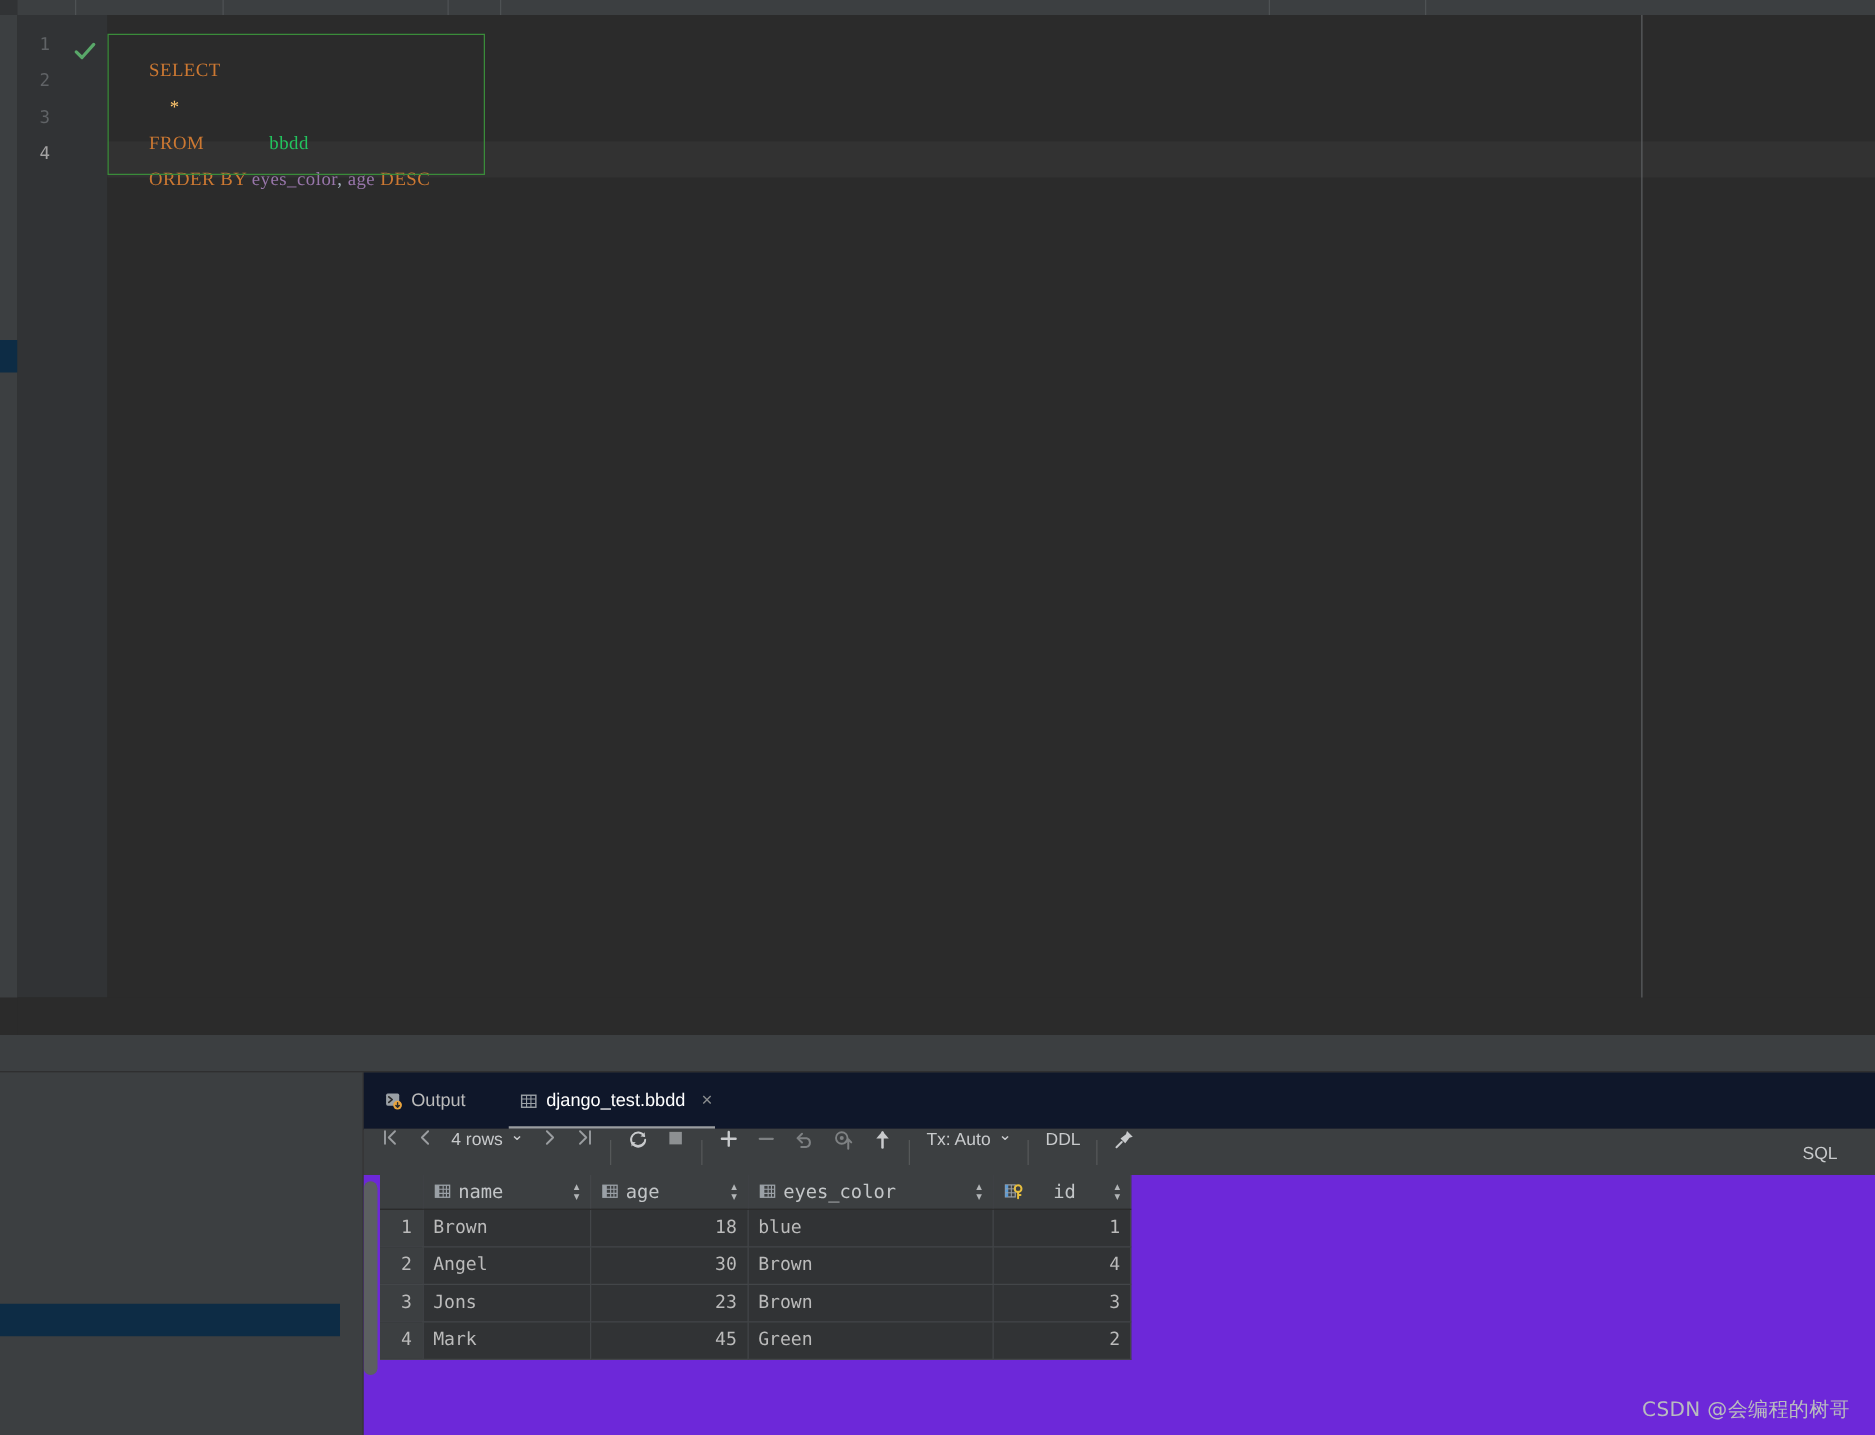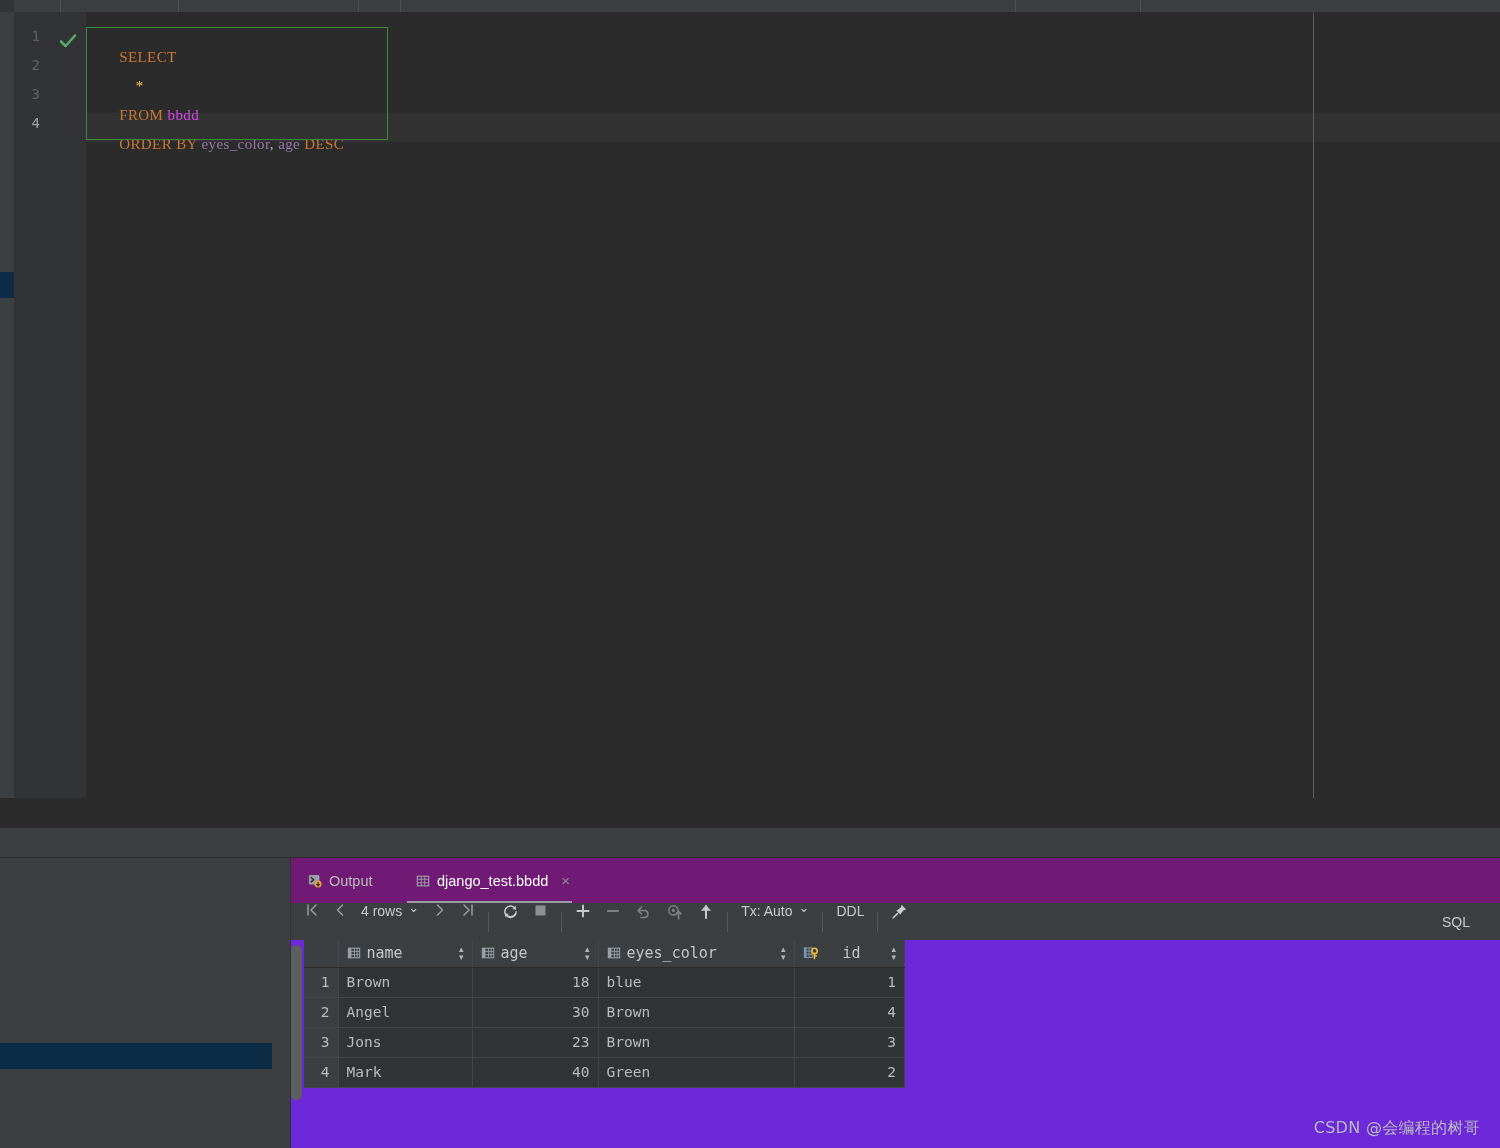--- a/index.html
+++ b/index.html
@@ -141,21 +141,21 @@
   }
   .guide-line {
     position: absolute;
     left: 1313px;
     top: 0;
     width: 1px;
     height: 816px;
     background: #5c5f61;
   }
   .tok-kw { color: #cc7832; }
-  .tok-id { color: #d946ef; }
+  .tok-id { color: #22c55e; margin-left: 48px; }
   .tok-col { color: #9876aa; }
   .tok-star { color: #ffc66d; }
   .tok-punc { color: #a9b7c6; }
 
   .editor-bottom-pad {
     position: absolute;
     left: 14px; top: 786px;
     width: 1486px; height: 30px;
     background: #2b2b2b;
   }
@@ -191,21 +191,21 @@
     width: 272px;
     height: 26px;
     background: #0d2c45;
   }
 
   
   .tabbar {
     position: absolute;
     left: 291px; top: 0;
     right: 0; height: 45px;
-    background: #701a75;
+    background: #0f172a;
     border-bottom: 1px solid #323232;
   }
   .tab {
     position: absolute;
     top: 0;
     height: 45px;
     display: flex;
     align-items: center;
     gap: 7px;
     padding: 0 9px;
@@ -628,21 +628,21 @@
             <tr>
               <td class="rownum">3</td>
               <td>Jons</td>
               <td class="num">23</td>
               <td>Brown</td>
               <td class="num">3</td>
             </tr>
             <tr>
               <td class="rownum">4</td>
               <td>Mark</td>
-              <td class="num">40</td>
+              <td class="num">45</td>
               <td>Green</td>
               <td class="num">2</td>
             </tr>
           </tbody>
         </table>
       </div>
     </div>
 
     <div class="watermark">CSDN @会编程的树哥</div>
   </div>

